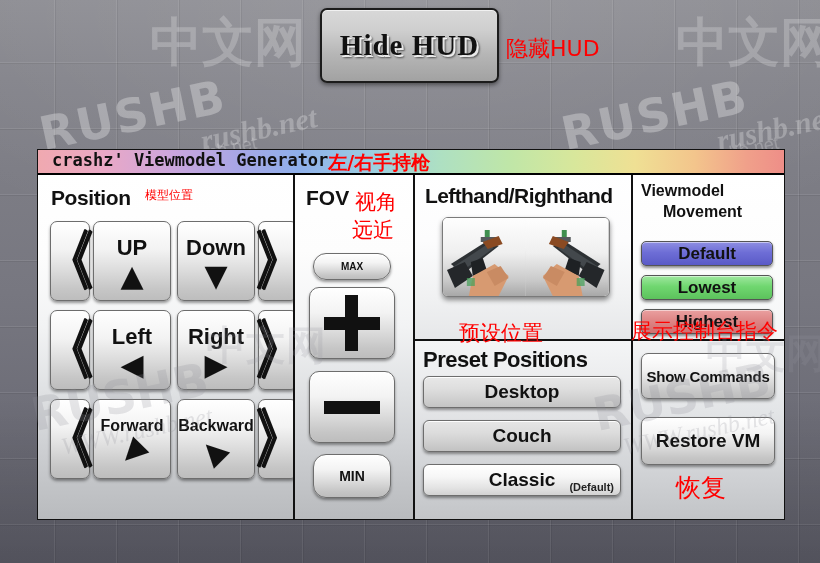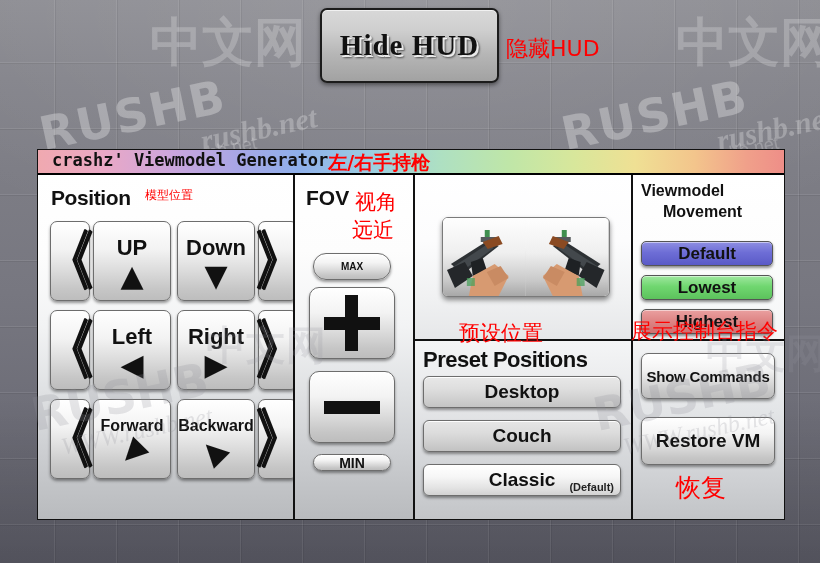--- a/index.html
+++ b/index.html
@@ -153,21 +153,21 @@
   .dirbtn .arr.diag2{transform:rotate(45deg);}
 
   
   .fov-max{position:absolute;left:18px;top:78px;width:78px;height:27px;border-radius:13px;}
   .fov-max .lbl{font-size:10px;text-align:center;}
   .fov-plus{position:absolute;left:14px;top:112px;width:86px;height:72px;border-radius:10px;}
   .fov-minus{position:absolute;left:14px;top:196px;width:86px;height:72px;border-radius:10px;}
   .sign{position:relative;width:56px;height:56px;}
   .sign .h{position:absolute;left:0;top:22px;width:56px;height:13px;background:#111;}
   .sign .v{position:absolute;left:21px;top:0;width:13px;height:56px;background:#111;}
-  .fov-min{position:absolute;left:18px;top:279px;width:78px;height:17px;border-radius:13px;}
+  .fov-min{position:absolute;left:18px;top:279px;width:78px;height:44px;border-radius:13px;}
   .fov-min .lbl{font-size:14px;}
 
   
   .hands{position:absolute;left:27px;top:42px;width:166px;height:78px;
     border:1px solid #7a7a7a;border-radius:6px;overflow:hidden;
     box-shadow:0 3px 5px rgba(0,0,0,.45);display:flex;cursor:pointer;background:#fff;}
   .hand{width:50%;height:100%;position:relative;overflow:hidden;
     background:linear-gradient(180deg,#fdfdfd 0%,#f2f2f2 38%,#d8d8d8 66%,#b8b8b8 100%);}
   .hand.right{border-left:1px solid #999;}
   .hand.flip{transform:scaleX(-1);}
@@ -322,20 +322,21 @@
       </div>
 
       <div class="btn3d fov-min">
         <span class="lbl">MIN</span>
       </div>
     </div>
 
     <div class="panel p-mid">
 
       <div class="mid-top">
+        <div class="hd hd-lr">Lefthand/Righthand</div>
 
         <div class="hands">
           <div class="hand left">
             <svg class="gun-svg" viewBox="0 0 83 78" preserveAspectRatio="none">
               <defs>
                 <linearGradient id="sky" x1="0" y1="0" x2="0" y2="1">
                   <stop offset="0" stop-color="#fefefe"></stop>
                     <stop offset=".45" stop-color="#efefef"></stop>
                   <stop offset=".8" stop-color="#c9c9c9"></stop>
                     <stop offset="1" stop-color="#a8a8a8"></stop>

